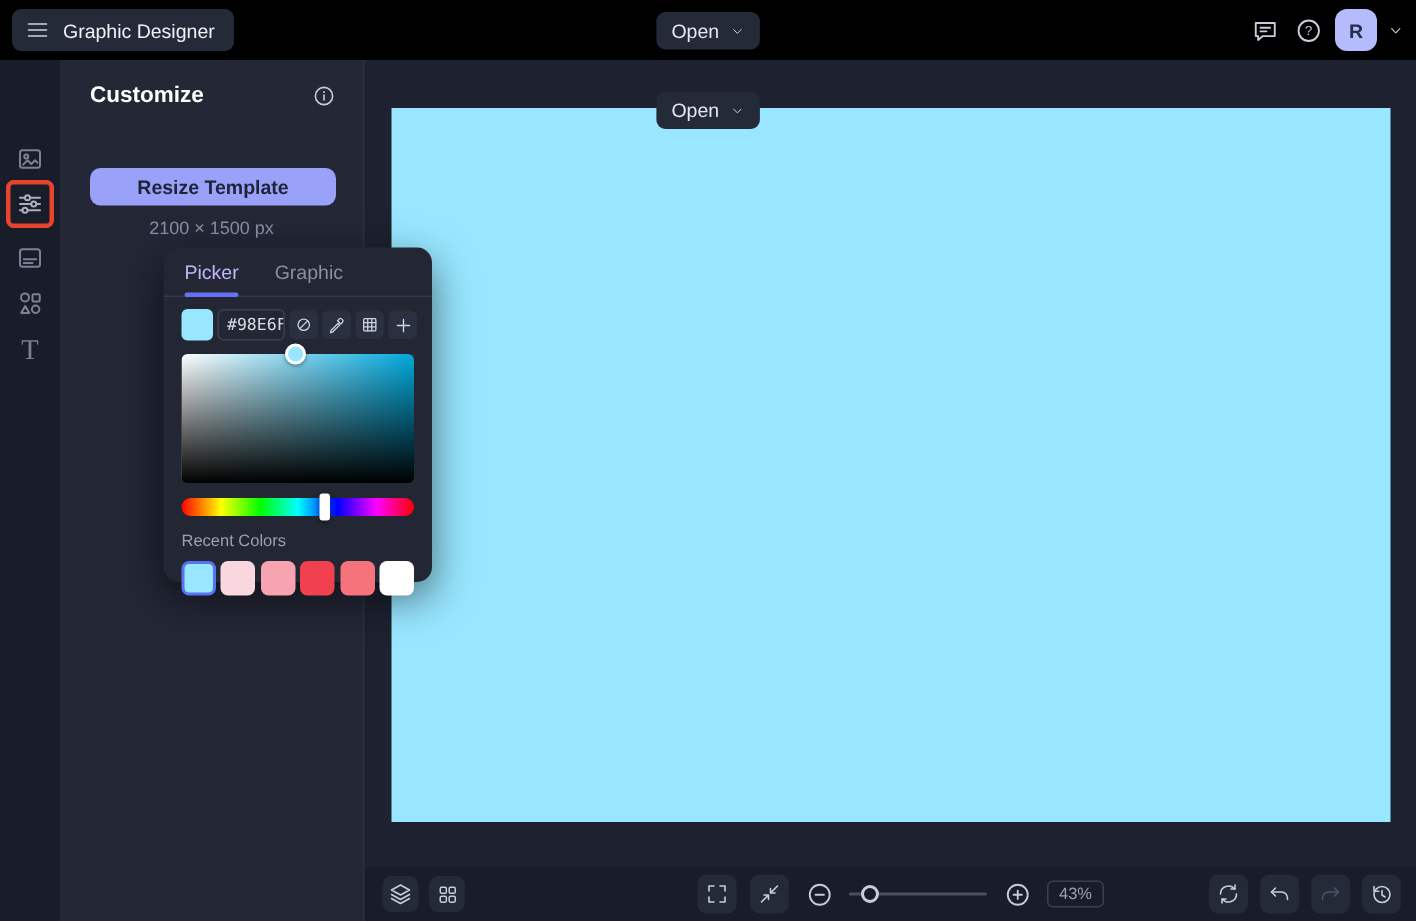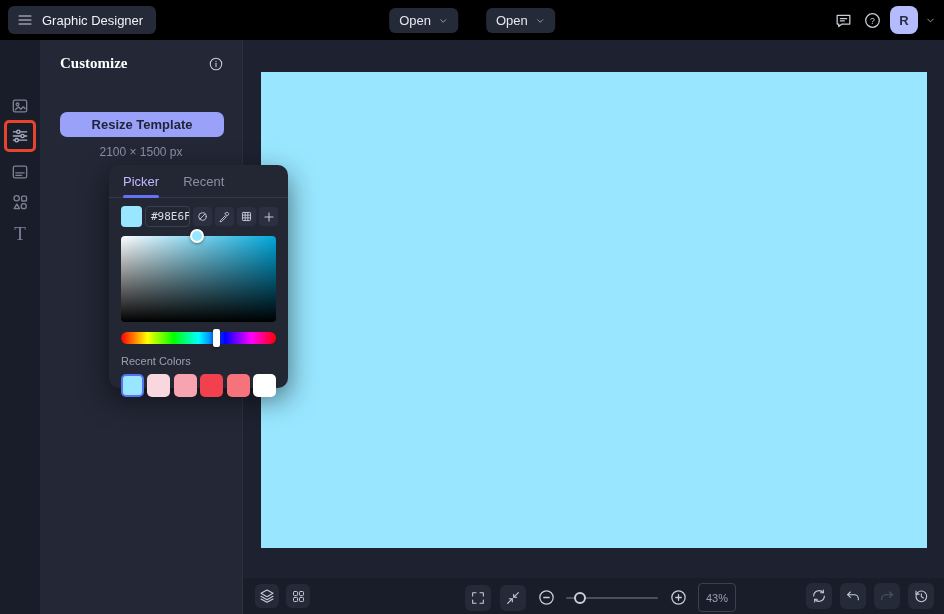--- a/index.html
+++ b/index.html
@@ -12,21 +12,21 @@
     -webkit-font-smoothing:antialiased;
   }
   svg { display:block; }
   .ic { stroke:currentColor; fill:none; stroke-width:1.6; stroke-linecap:round; stroke-linejoin:round; }
 
   
   .topbar { position:absolute; left:0; top:0; width:944px; height:40px; background:#000000; z-index:20; }
   .tb-left { position:absolute; left:8px; top:6px; height:28px; background:#252a38; border-radius:6px;
              display:flex; align-items:center; gap:9px; padding:0 13px 0 9px; cursor:pointer; }
   .tb-title { font-size:13px; color:#f0f2f7; }
-  .tb-center { position:absolute; left:50%; top:8px; transform:translateX(-50%); display:flex; gap:28px; }
+  .tb-center { position:absolute; left:50%; top:8px; transform:translateX(-50%); display:flex; gap:28px;flex-direction:column; }
   .tb-btn { height:25px; background:#252a38; border:none; border-radius:6px; color:#e6e8f0;
             font:13px "Liberation Sans",sans-serif; display:flex; align-items:center; gap:7px;
             padding:0 10px; cursor:pointer; }
   .tb-btn svg, .tb-left svg { color:#cfd3de; }
   .tb-right { position:absolute; right:8px; top:0; height:40px; display:flex; align-items:center; gap:7px; }
   .tb-icon { width:22px; height:22px; color:#c9cdd9; display:flex; align-items:center; justify-content:center; cursor:pointer; }
   .avatar { width:28px; height:28px; border-radius:8px; background:#b5bcfd; color:#272c47; font-weight:bold;
             font-size:13px; display:flex; align-items:center; justify-content:center; cursor:pointer; }
   .tb-caret { color:#c9cdd9; cursor:pointer; }
 
@@ -34,21 +34,21 @@
   .rail { position:absolute; left:0; top:40px; width:40px; height:574px; background:#191d2a; z-index:10; }
   .rail-item { position:absolute; left:8px; width:24px; height:24px; color:#7b8095;
                display:flex; align-items:center; justify-content:center; cursor:pointer; }
   .rail-hl { position:absolute; left:4px; top:80px; width:32px; height:32px; border:3px solid #e8432c;
              border-radius:5px; z-index:5; pointer-events:none; }
   .rail-t { font-family:"Liberation Serif",serif; font-size:19px; color:#7b8095; }
 
   
   .panel { position:absolute; left:40px; top:40px; width:202px; height:574px; background:#232736; }
   .panel-head { display:flex; align-items:center; justify-content:space-between; padding:15px 18px 0 20px; }
-  .panel-title { font-size:15px; font-weight:bold; color:#ffffff;font-family:Liberation Serif, serif; }
+  .panel-title { font-size:15px; font-weight:bold; color:#ffffff; }
   .info { color:#c9cdd9; cursor:pointer; }
   .resize-btn { display:block; margin:13px 18px 0 20px; width:164px; height:25px; border:none; border-radius:7px;
                 font:bold 13px "Liberation Sans",sans-serif; color:#20243a; cursor:pointer; }
   .size-label { text-align:center; margin-top:8px; color:#8a90a3; font-size:12px; }
 
   .bg-card { position:absolute; left:21px; top:94px; width:163px; height:96px; background:#282c3c; border-radius:8px; }
   .bg-label { padding:12px 0 0 14px; color:#9aa0b2; font-size:12px; }
   .sw { position:absolute; width:26px; height:26px; border-radius:5px; cursor:pointer; }
   .sw-sel-box { position:absolute; left:1px; top:24px; width:34px; height:34px; border:3px solid #e8432c;
                 border-radius:6px; padding:1px; }
@@ -98,21 +98,21 @@
             display:flex; align-items:center; justify-content:center; cursor:pointer; }
   .bb-plain { width:22px; height:22px; background:none; border:none; color:#c9cdd9;
               display:flex; align-items:center; justify-content:center; cursor:pointer; }
   .bb-left { position:absolute; left:12px; top:6px; display:flex; gap:7px; }
   .bb-center { position:absolute; left:222px; top:5px; display:flex; align-items:center; gap:9px; }
   .bb-btn.lg { width:26px; height:26px; }
   .zoom-slider { position:relative; width:92px; height:22px; cursor:pointer; }
   .zoom-track { position:absolute; left:0; top:10px; width:92px; height:2px; background:#4a5060; border-radius:1px; }
   .zoom-handle { position:absolute; left:8px; top:5px; width:12px; height:12px; border-radius:50%;
                  border:2px solid #c9cdd9; background:#191d2a; }
-  .zoom-pct { width:38px; height:29px; border:1px solid #3a3f52; border-radius:4px; color:#9aa0b3;
+  .zoom-pct { width:38px; height:18px; border:1px solid #3a3f52; border-radius:4px; color:#9aa0b3;
               font-size:11px; display:flex; align-items:center; justify-content:center; }
   .bb-right { position:absolute; right:10px; top:5px; display:flex; gap:8px; }
   .bb-btn.dim { color:#4e5468; }
 </style>
 </head>
 <body>
 
 <header class="topbar">
   <div class="tb-left">
     <span>
@@ -213,21 +213,21 @@
   </div>
   <button class="resize-btn" style="background: rgb(153, 161, 248); margin-top: 40px;">Resize Template</button>
   <div class="size-label">2100 × 1500 px</div>
 
 </section>
 
 <div class="popup">
   <div class="popup-inner">
     <div class="pp-tabs">
       <span class="pp-tab active">Picker</span>
-      <span class="pp-tab">Recent</span>
+      <span class="pp-tab">Graphic</span>
     </div>
 
     <div class="pp-colorrow">
       <span class="pp-cur" style="background: rgb(152, 230, 255);"></span>
       <input class="pp-hex" value="#98E6FF" style="">
       <button class="pp-ibtn">
         <svg class="ic" width="13" height="13" viewBox="0 0 24 24">
             <circle cx="12" cy="12" r="7"></circle>
             <path d="M7.5 16.5l9-9"></path>
           </svg>

